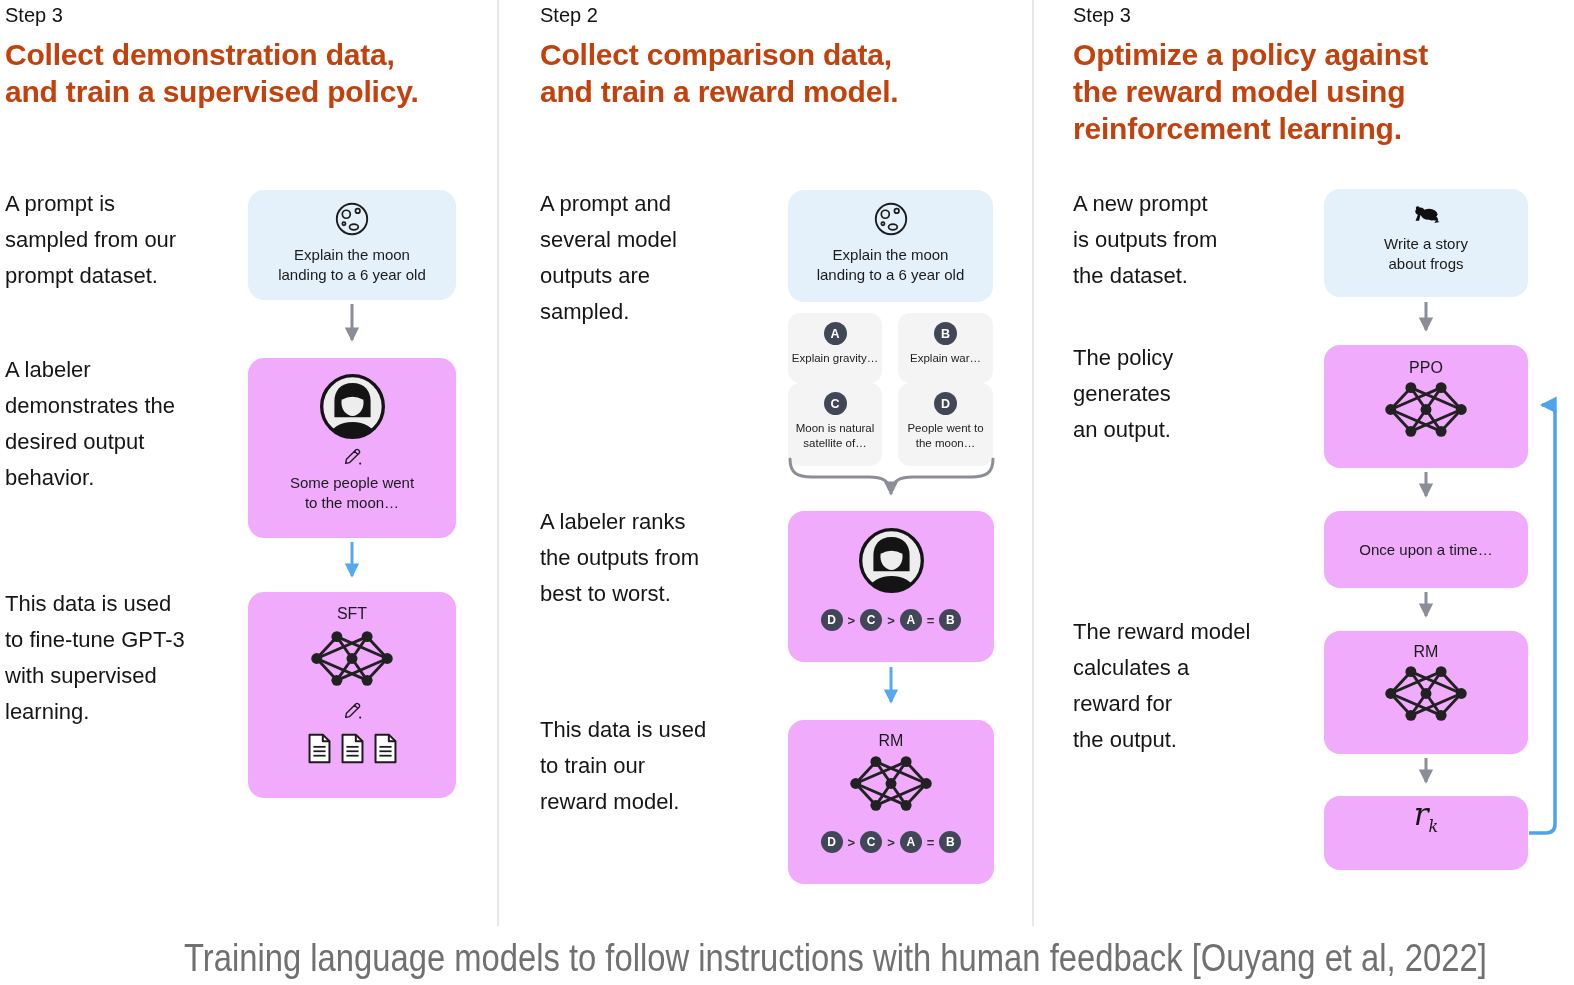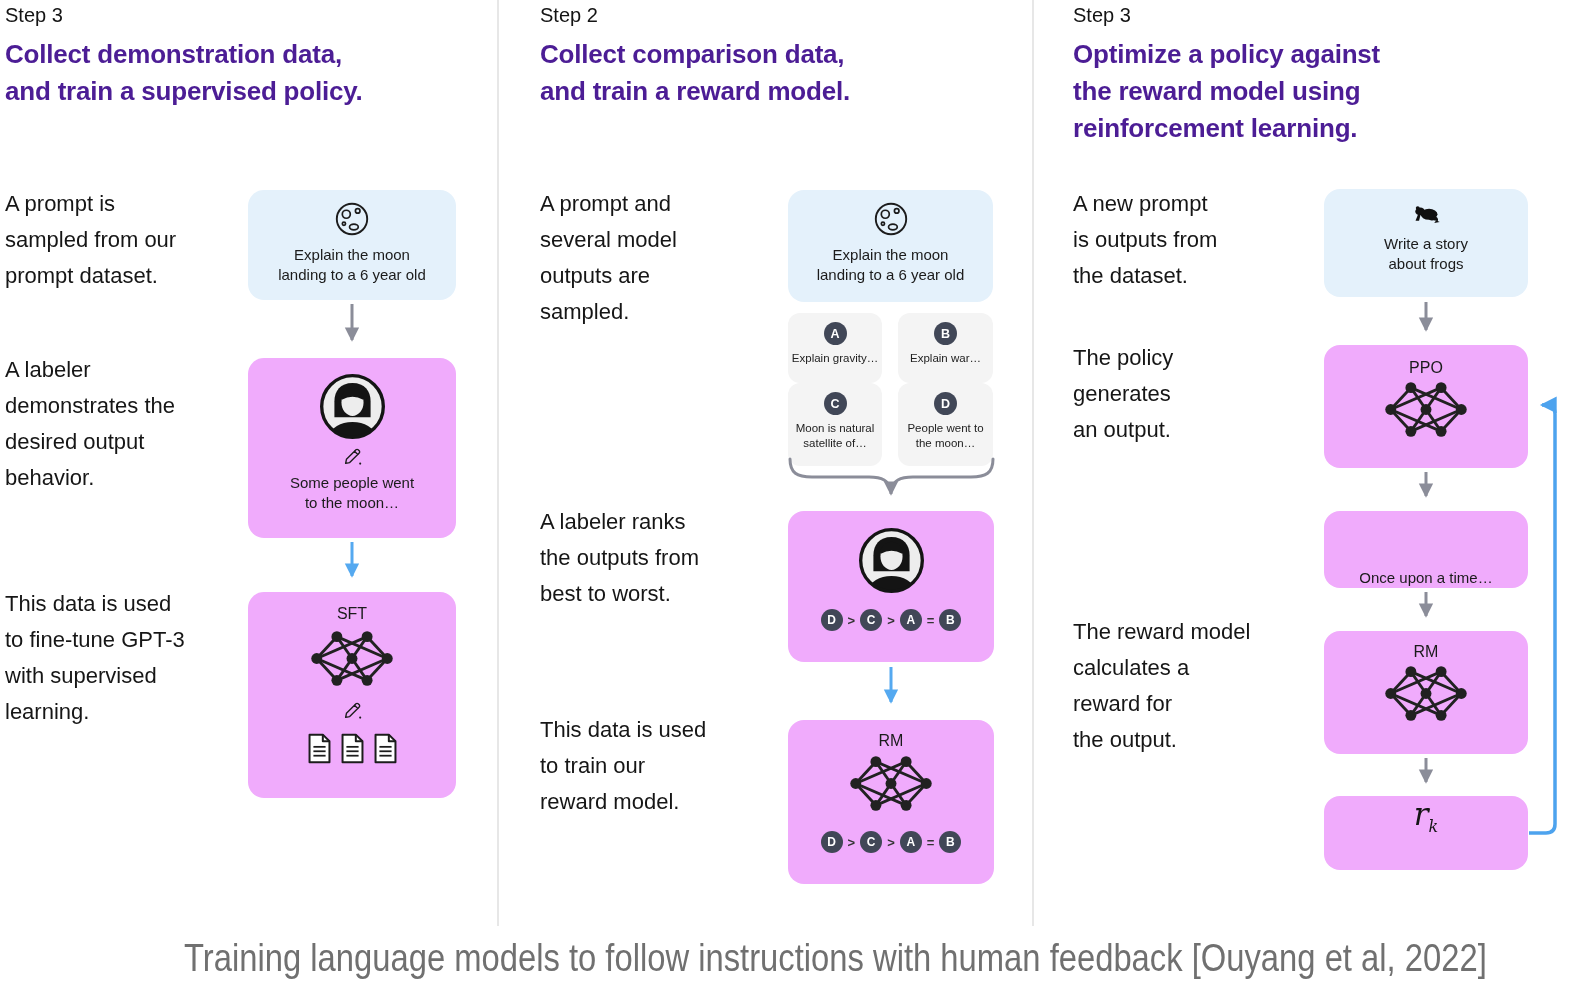--- a/index.html
+++ b/index.html
@@ -1,20 +1,20 @@
 <!DOCTYPE html>
 <html><head>
 <meta charset="utf-8">
 <style>
   html,body{margin:0;padding:0;background:#fff}
   .canvas{position:relative;width:1574px;height:985px;background:#ffffff;
           font-family:"Liberation Sans",sans-serif;color:#1c1c1c;overflow:hidden}
   .divider{position:absolute;top:0;width:2px;height:926px;background:#e7e7e7}
   .step-label{position:absolute;font-size:20px;color:#141414}
-  .title{position:absolute;font-size:26px;font-weight:bold;line-height:37px;letter-spacing:-0.2px;color:#4c1d95}
+  .title{position:absolute;font-size:30px;font-weight:bold;line-height:37px;letter-spacing:-0.2px;color:#c2410c}
   .para{position:absolute;font-size:22px;line-height:36px;white-space:pre-line;color:#161616}
   .box{position:absolute;background:#f0abfc;border-radius:16px;display:flex;flex-direction:column;align-items:center}
   .box.blue{background:#e4f1fb}
   .box-text{font-size:15px;line-height:20px;text-align:center;white-space:pre-line;color:#1b1b1b}
   .net-label{font-size:16px;color:#1b1b1b}
   .opt{position:absolute;background:#f4f4f4;border-radius:12px;display:flex;flex-direction:column;align-items:center;padding-top:9px}
   .opt-text{font-size:11.5px;line-height:15px;text-align:center;white-space:pre-line;color:#222;margin-top:6px}
   .lc{border-radius:50%;background:#414757;color:#fff;font-weight:bold;
       display:flex;align-items:center;justify-content:center}
   .lc.big{width:23px;height:23px;font-size:12.5px}
@@ -354,21 +354,21 @@
       <circle cx="8" cy="36" r="6.5"></circle>
             <circle cx="50" cy="36" r="6.5"></circle>
             <circle cx="92" cy="36" r="6.5"></circle>
       <circle cx="32" cy="62" r="6.5"></circle>
             <circle cx="68" cy="62" r="6.5"></circle>
     </g>
   </svg>
 </span>
   </div>
 
-  <div class="box" style="left:1324px;top:511px;width:204px;height:77px;justify-content:flex-end">
+  <div class="box" style="left:1324px;top:511px;width:204px;height:77px;justify-content:center">
     <div class="box-text">Once upon a time…</div>
   </div>
 
   <div class="box" style="left:1324px;top:631px;width:204px;height:123px">
     <div class="net-label" style="margin-top:12px">RM</div>
     <span style="margin-top:2px">
   <svg viewBox="0 0 100 72" width="84" height="61">
     <g stroke="#212121" stroke-width="3.4">
       <line x1="32" y1="10" x2="8" y2="36"></line>
             <line x1="32" y1="10" x2="50" y2="36"></line>

